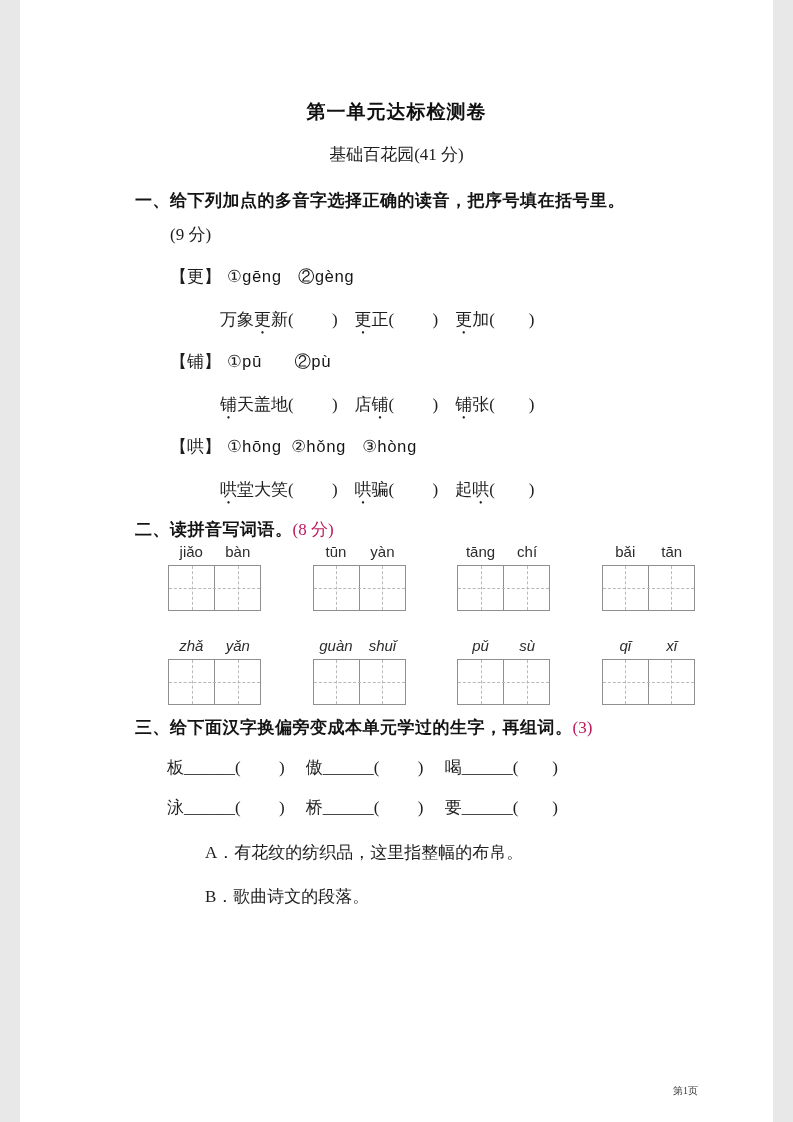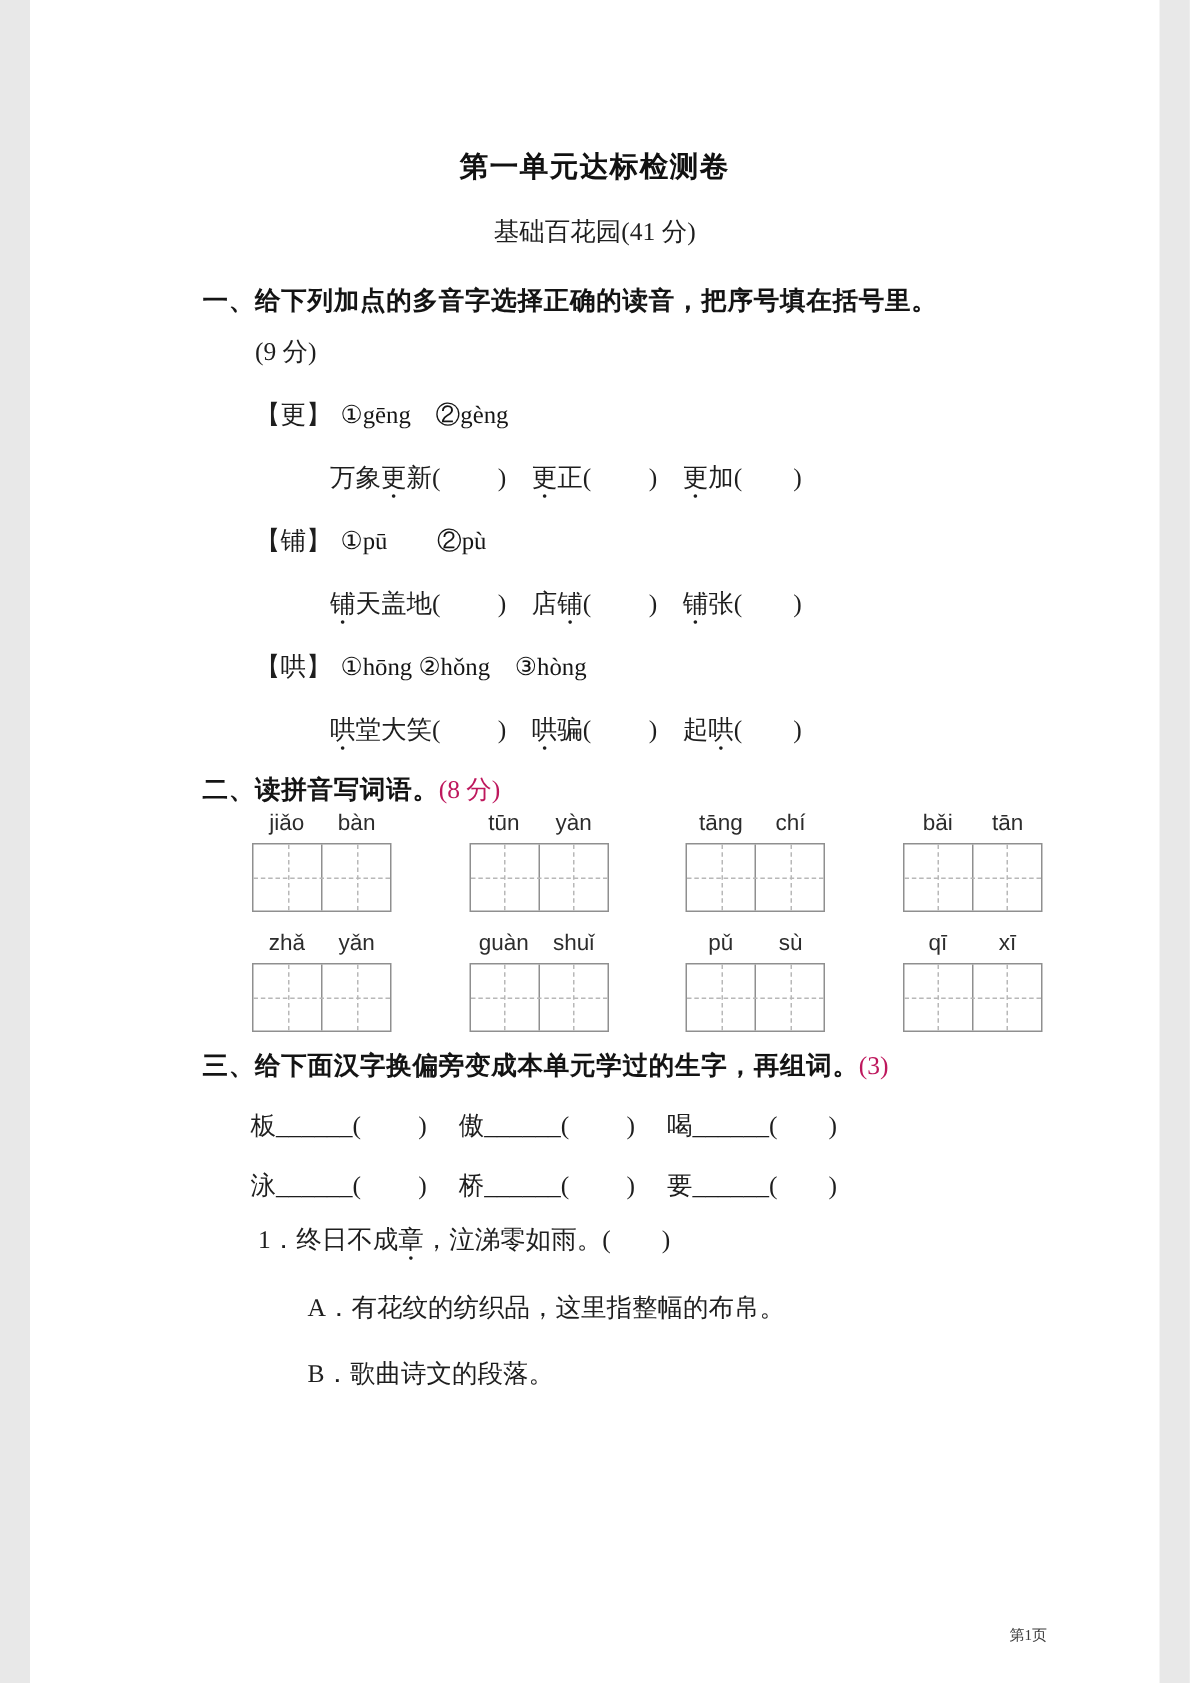--- a/index.html
+++ b/index.html
@@ -40,40 +40,40 @@
   .sec-heading .score-inline {
     font-family:"Liberation Serif", serif;
     font-weight:normal;
     letter-spacing:0;
     color:#be185d;
   }
   .line { font-size:17px; line-height:22px; }
   .score-line   { margin-top:12px; margin-left:35px; }
   .group-head   { margin-top:20px; margin-left:35px; }
   .group-head .g-options {
-    font-family:Liberation Serif, serif;
+    font-family:Liberation Mono, monospace;
     font-size:16.5px;
     color:#151515;
     margin-left:6px;
   }
   .words-line   { margin-top:20px; margin-left:85px; }
   .dotted { position:relative; display:inline-block; }
   .dotted::after {
     content:"•";
     position:absolute;
     left:50%; bottom:-7px;
     transform:translateX(-50%);
     font-size:10px; line-height:10px;
     color:#1e1e1e;
   }
   
   .pinyin-block { margin-left:33px; width:527px; }
   .prow { display:flex; justify-content:space-between; }
   .prow-1 { margin-top:2px; }
-  .prow-2 { margin-top:12px; }
+  .prow-2 { margin-top:26px;font-style:italic; }
   .pgrid { width:93px; }
   .plabels {
     display:flex;
     font-family:"Liberation Sans", sans-serif;
     font-size:15px; line-height:18px;
     color:#2c2c2c;
     margin-bottom:4px;
   }
   .plabels span { flex:1; text-align:center; }
   .pbox {
@@ -230,20 +230,19 @@
         </div>
       </div>
     </div>
 
     <div class="sec-heading s3-heading">
       <span>三、给下面汉字换偏旁变成本单元学过的生字，再组词。</span><span class="score-inline">(3)</span>
     </div>
     <div class="line s3-row-1">板______(　　 )　 傲______(　　 )　 喝______(　　)</div>
     <div class="line s3-row-2">泳______(　　 )　 桥______(　　 )　 要______(　　)</div>
 
-    <div class="line s4-question">1．终日不成<span class="dotted">章</span>，泣涕零如雨。(　　)</div>
     <div class="line s4-option-a">A．有花纹的纺织品，这里指整幅的布帛。</div>
     <div class="line s4-option-b">B．歌曲诗文的段落。</div>
 
   </div>
 
   <div class="page-footer">第1页</div>
 </div>
 
 </body></html>

